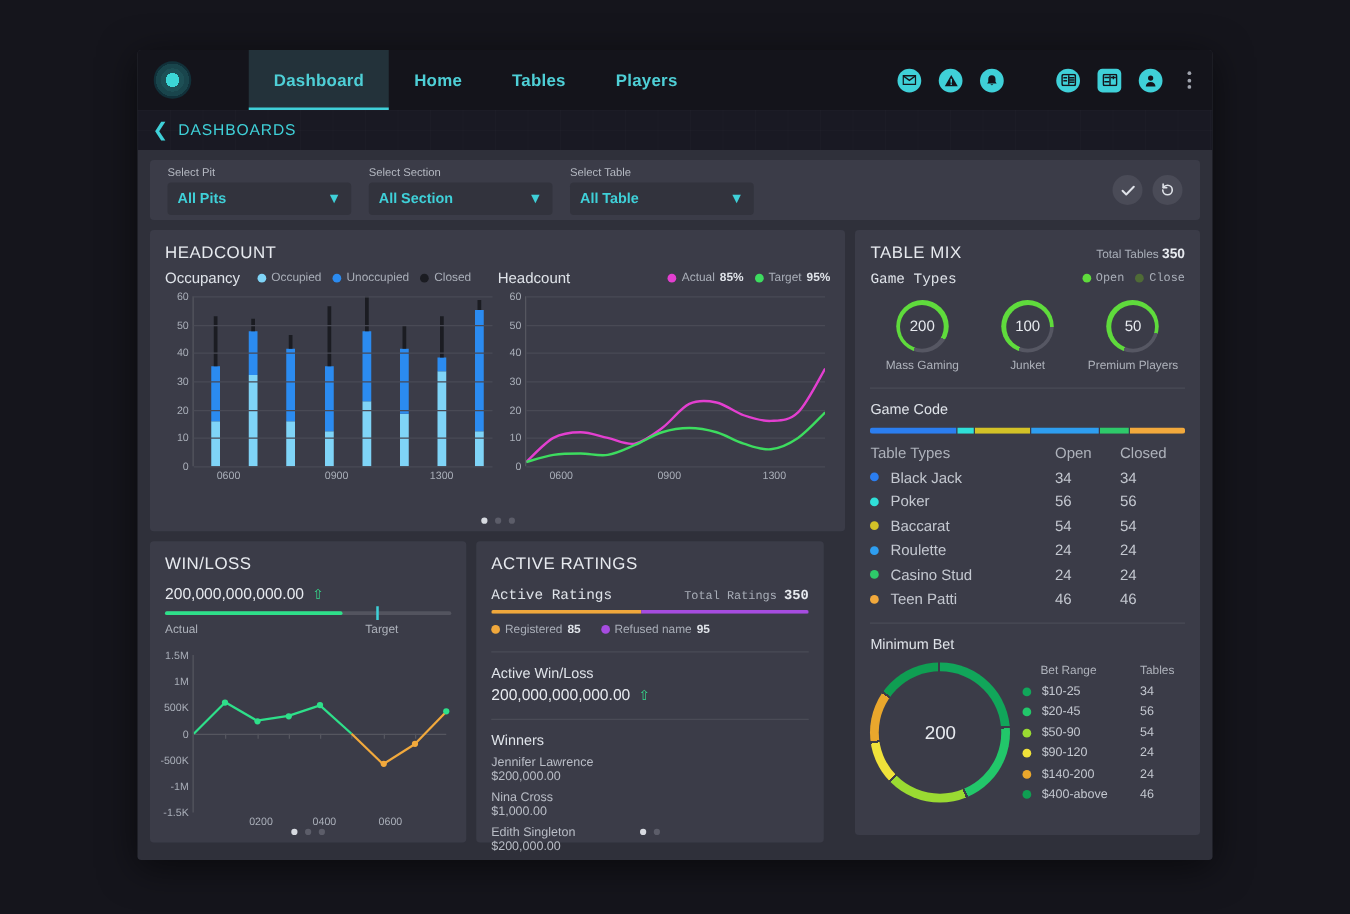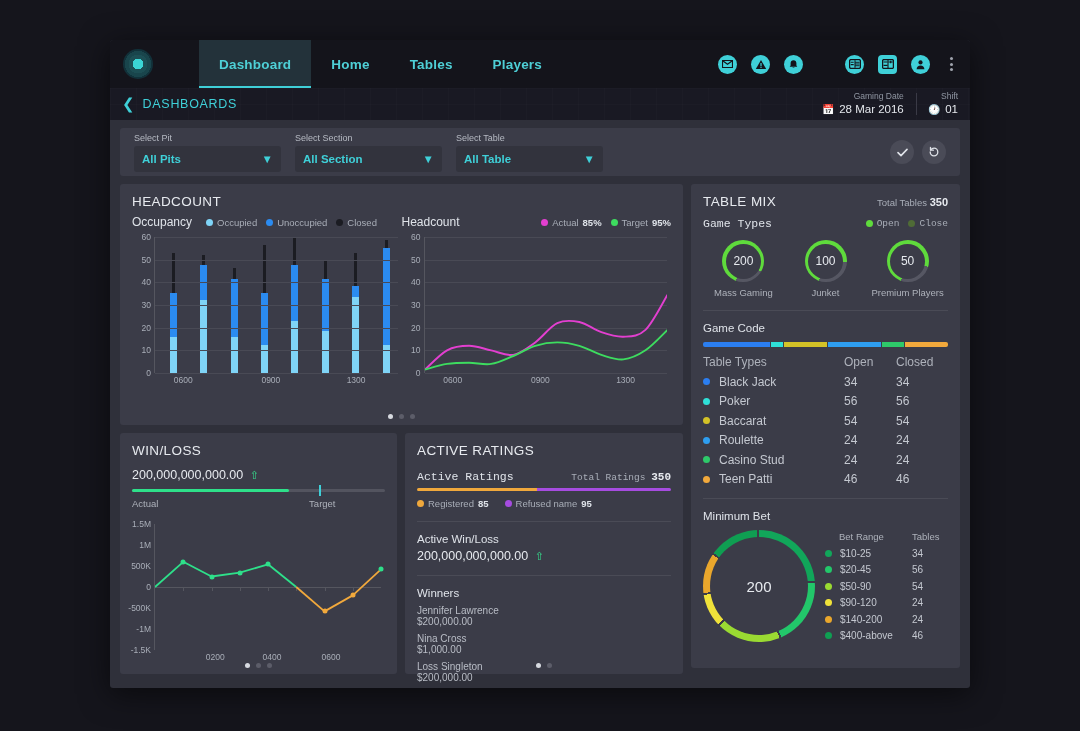--- a/index.html
+++ b/index.html
@@ -107,21 +107,21 @@
   }
 
   
   .grid { display: flex; padding: 8px 10px 10px 10px; gap: 8px; height: 508px; }
   .col-left { width: 563px; display: flex; flex-direction: column; gap: 8px; }
   .col-right { width: 279px; }
   .panel { background: #3b3c48; border-radius: 3px; position: relative; }
   .ptitle { color: #e7eaef; font-size: 13.5px; letter-spacing: .4px; }
 
   .row2 { display: flex; gap: 8px; height: 241px; }
-  .p-winloss { width: 277px; }
+  .p-winloss { width: 253px; }
   .p-ratings { width: 278px; }
 
   
   .p-head { height: 243px; padding: 10px 12px 0 12px; }
   .hc-charts { display: flex; margin-top: 6px; }
   .hc-half { width: 50%; }
   .hc-head { display: flex; align-items: center; }
   .hc-name { color: #dfe3e9; font-size: 12px; }
   .legends { display: flex; align-items: center; gap: 9px; margin-left: 14px; }
   .lg { display: flex; align-items: center; gap: 4px; color: #a9aeb8; font-size: 9.5px; }
@@ -272,35 +272,20 @@
         <i></i>
           <i></i>
           <i></i>
       </div>
     </div>
   </div>
 
   <div class="crumb">
     <span class="back">❮</span>
     <span class="ctext">DASHBOARDS</span>
-    <div class="crumb-right">
-      <div class="cr-block">
-        <span class="lab">Gaming Date</span>
-        <span class="val">
-          <span class="mini-icon">📅</span><span>28 Mar 2016</span>
-        </span>
-      </div>
-      <div class="cr-sep"></div>
-      <div class="cr-block">
-        <span class="lab">Shift</span>
-        <span class="val">
-          <span class="mini-icon">🕐</span><span>01</span>
-        </span>
-      </div>
-    </div>
   </div>
 
   <div class="filters">
     <div class="fgroup">
       <div class="flabel">Select Pit</div>
       <div class="fselect">
         <span>All Pits</span>
         <span class="chev">▼</span>
       </div>
     </div>
@@ -583,21 +568,21 @@
           <div class="sub-title">Winners</div>
           <div class="win-row">
             <span>Jennifer Lawrence</span>
             <span>$200,000.00</span>
           </div>
           <div class="win-row">
             <span>Nina Cross</span>
             <span>$1,000.00</span>
           </div>
           <div class="win-row">
-            <span>Loss Singleton</span>
+            <span>Edith Singleton</span>
             <span>$200,000.00</span>
           </div>
           <div class="pager" id="pg-ar">
               <i class="pdot on"></i>
               <i class="pdot"></i>
             </div>
         </div>
       </div>
     </div>
 

